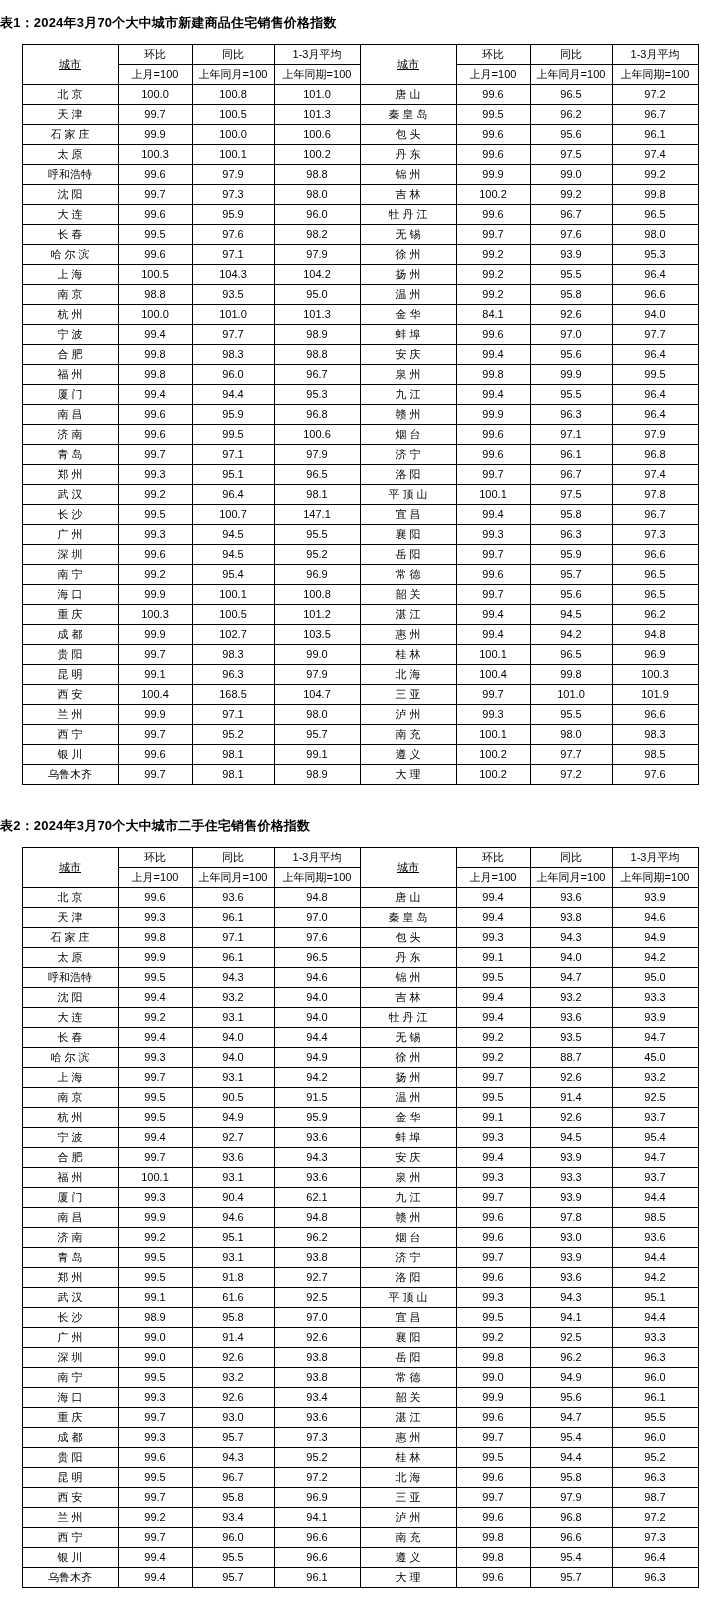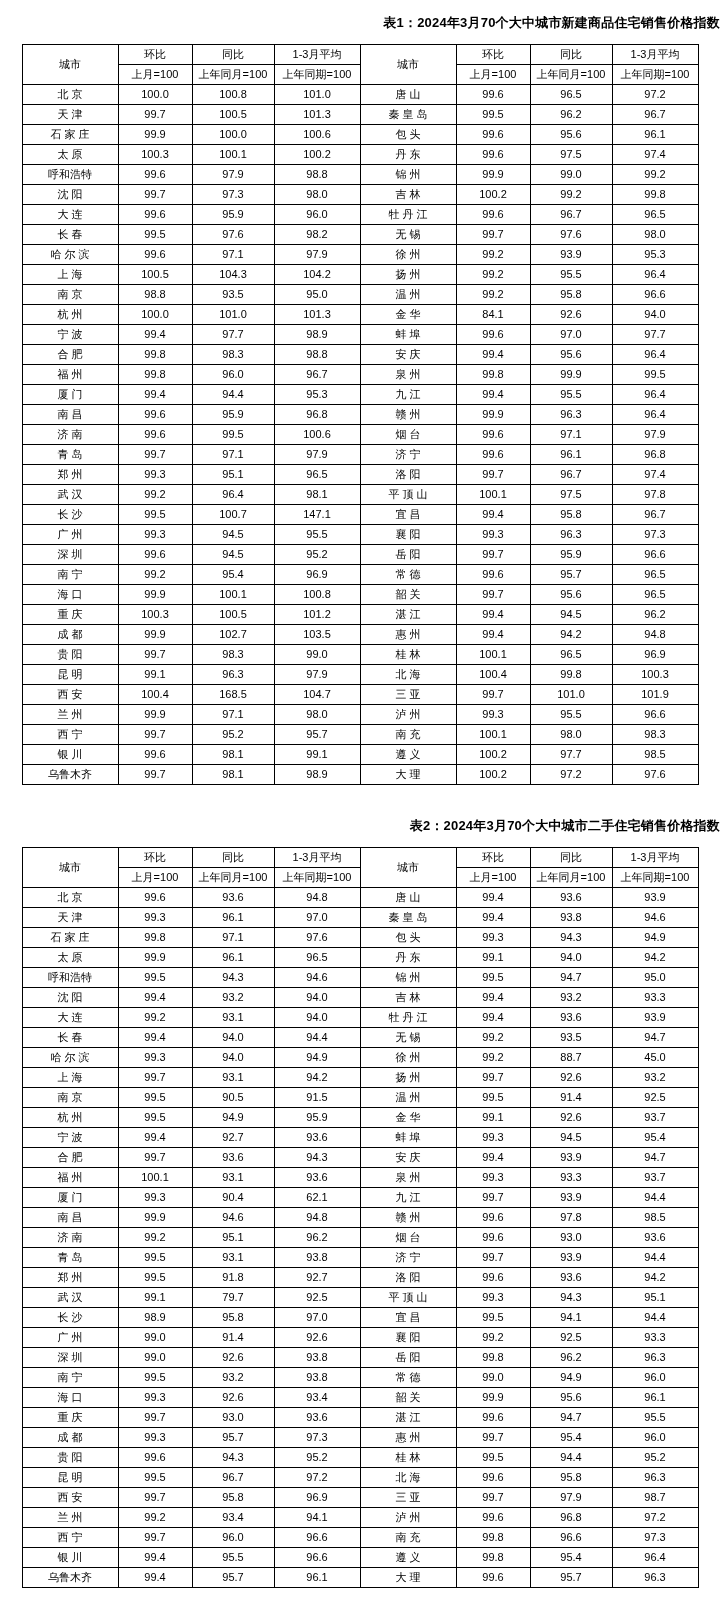--- a/index.html
+++ b/index.html
@@ -16,21 +16,21 @@
   }
   .page {
     width: 720px;
     box-sizing: border-box;
     padding: 0;
   }
   .table-block {
     margin: 0;
   }
   .table-title {
-    text-align: right;
+    text-align: left;
     font-size: 13px;
     font-weight: bold;
     padding: 14px 0 12px 0;
     letter-spacing: 0.2px;
   }
   table.price-table {
     border-collapse: collapse;
     margin: 0 auto;
     width: 676px;
     table-layout: fixed;
@@ -42,20 +42,21 @@
     padding: 0;
     height: 19px;
     line-height: 19px;
     font-weight: normal;
     box-sizing: border-box;
   }
   
   .hdr-city {
     font-size: 12px;
     font-weight: bold;
+    text-decoration: underline;
   }
   .hdr-group {
     font-size: 11.5px;
     font-weight: bold;
   }
   .hdr-sub {
     font-size: 10.5px;
     font-weight: bold;
     margin-left: 9px;
   }
@@ -705,21 +706,21 @@
             <td class="num">91.8</td>
             <td class="num">92.7</td>
             <td class="city-name">洛 阳</td>
             <td class="num">99.6</td>
             <td class="num">93.6</td>
             <td class="num">94.2</td>
           </tr>
           <tr>
             <td class="city-name">武 汉</td>
             <td class="num">99.1</td>
-            <td class="num">79.7</td>
+            <td class="num">61.6</td>
             <td class="num">92.5</td>
             <td class="city-name">平 顶 山</td>
             <td class="num">99.3</td>
             <td class="num">94.3</td>
             <td class="num">95.1</td>
           </tr>
           <tr>
             <td class="city-name">长 沙</td>
             <td class="num">98.9</td>
             <td class="num">95.8</td>

